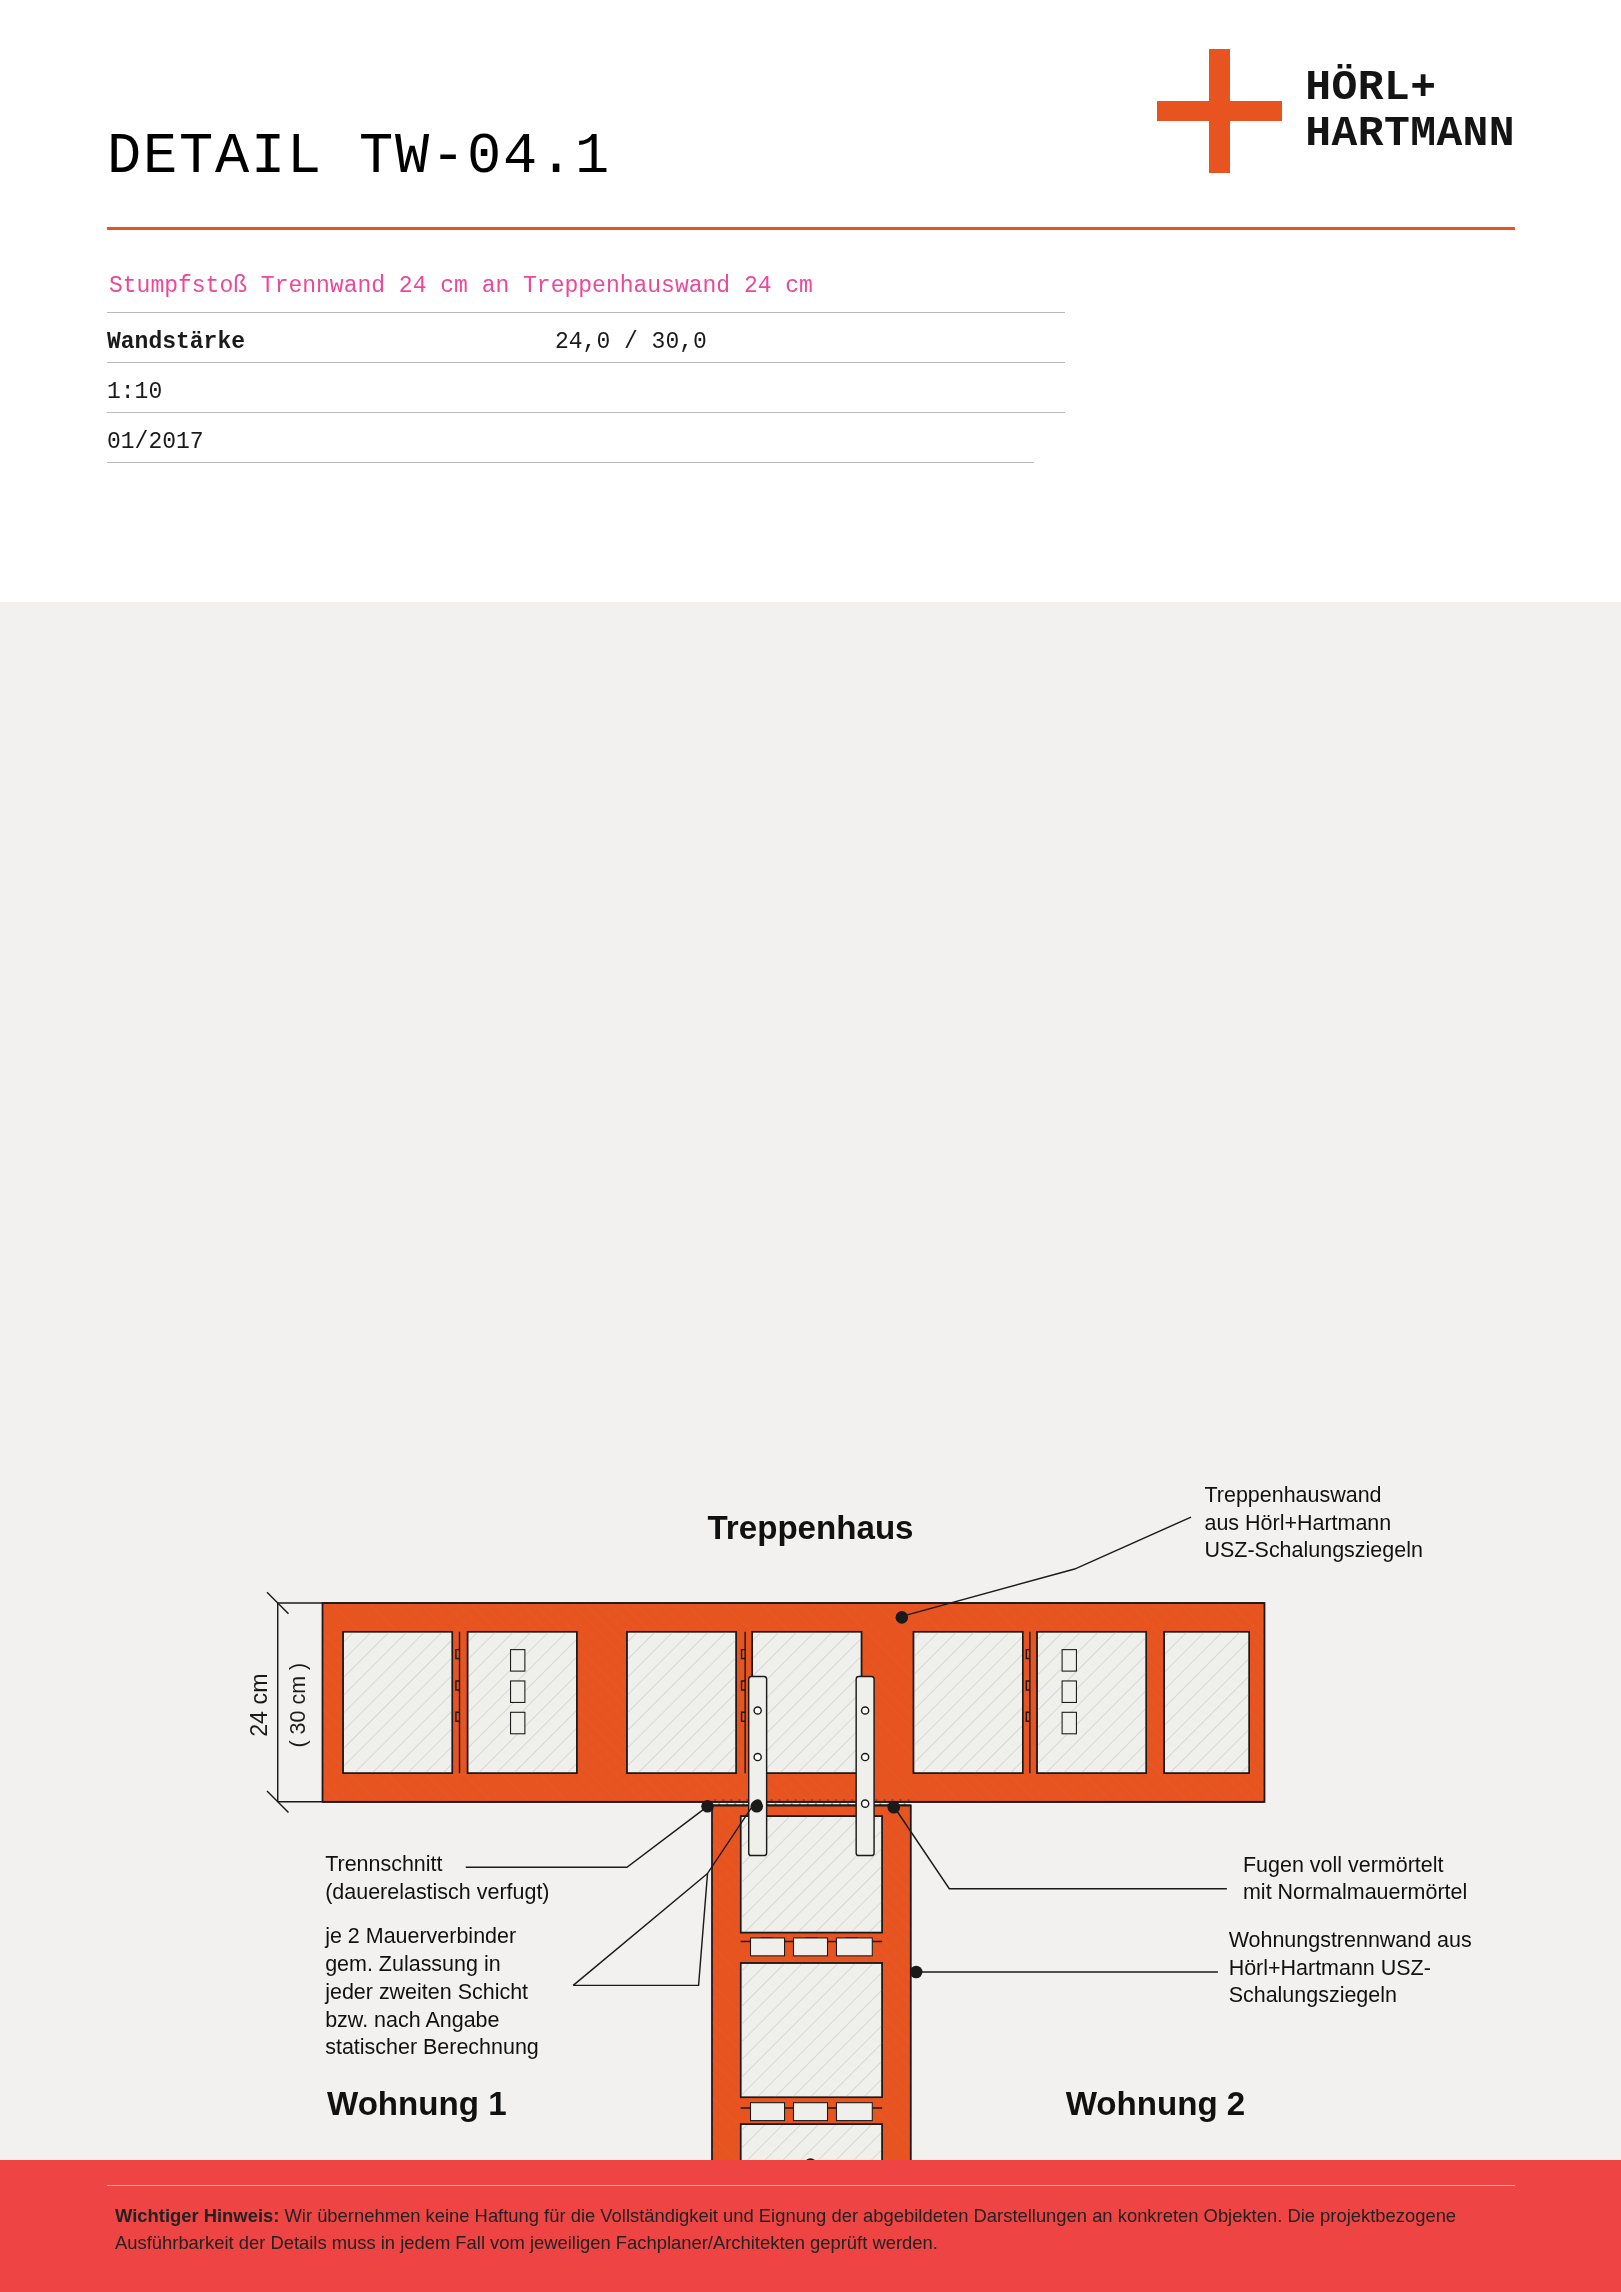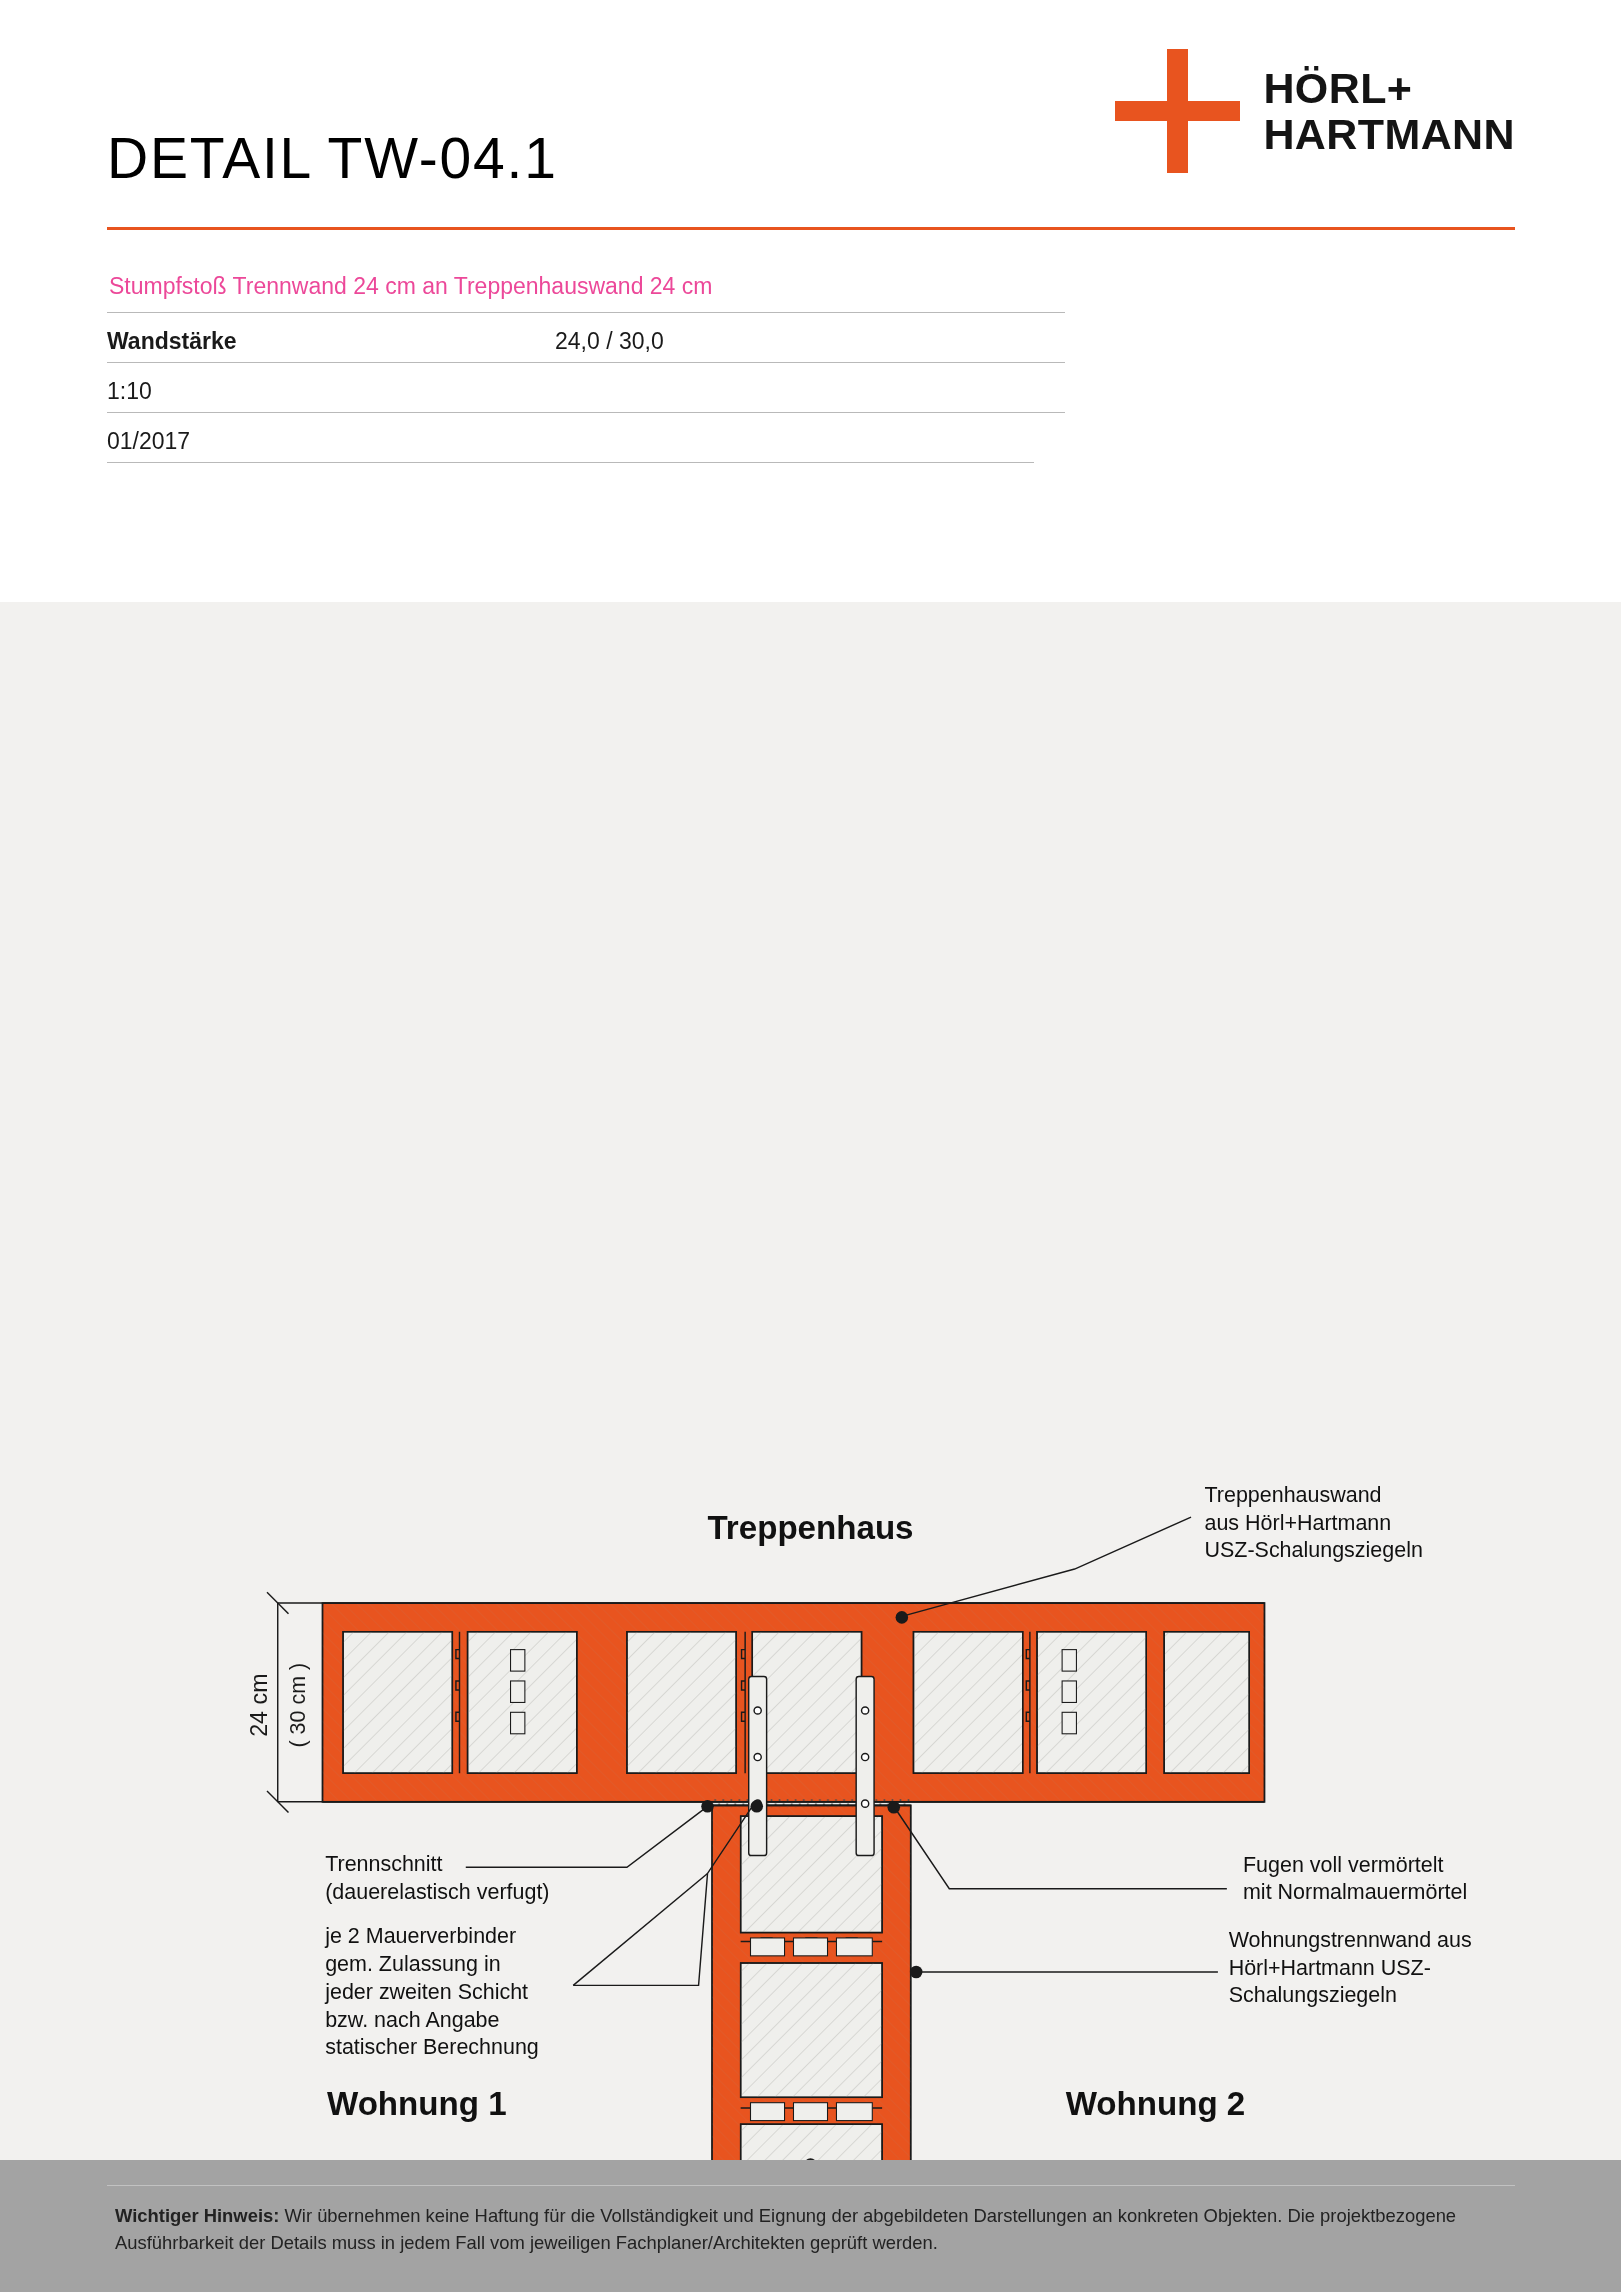--- a/index.html
+++ b/index.html
@@ -20,20 +20,21 @@
     inset: 0;
     background: #ffffff;
   }
 
   
   .header {
     position: absolute;
     left: 0; top: 0; right: 0;
     height: 564px;
     background: #ffffff;
+    font-family: Liberation Mono, monospace;
   }
   .logo {
     position: absolute;
     right: 106px;
     top: 49px;
     display: flex;
     align-items: center;
     gap: 23px;
   }
   .logo-mark {
@@ -124,21 +125,21 @@
   }
   .drawing-area svg { display: block; }
 
   
   .footer {
     position: absolute;
     left: 0;
     top: 2160px;
     width: 1621px;
     height: 133px;
-    background: #a3a3a3;
+    background: #ef4444;
   }
   .footer-rule {
     position: absolute;
     left: 107px;
     right: 106px;
     top: 25px;
     height: 1.3px;
     background: #c2c2c2;
   }
   .footer-text {

